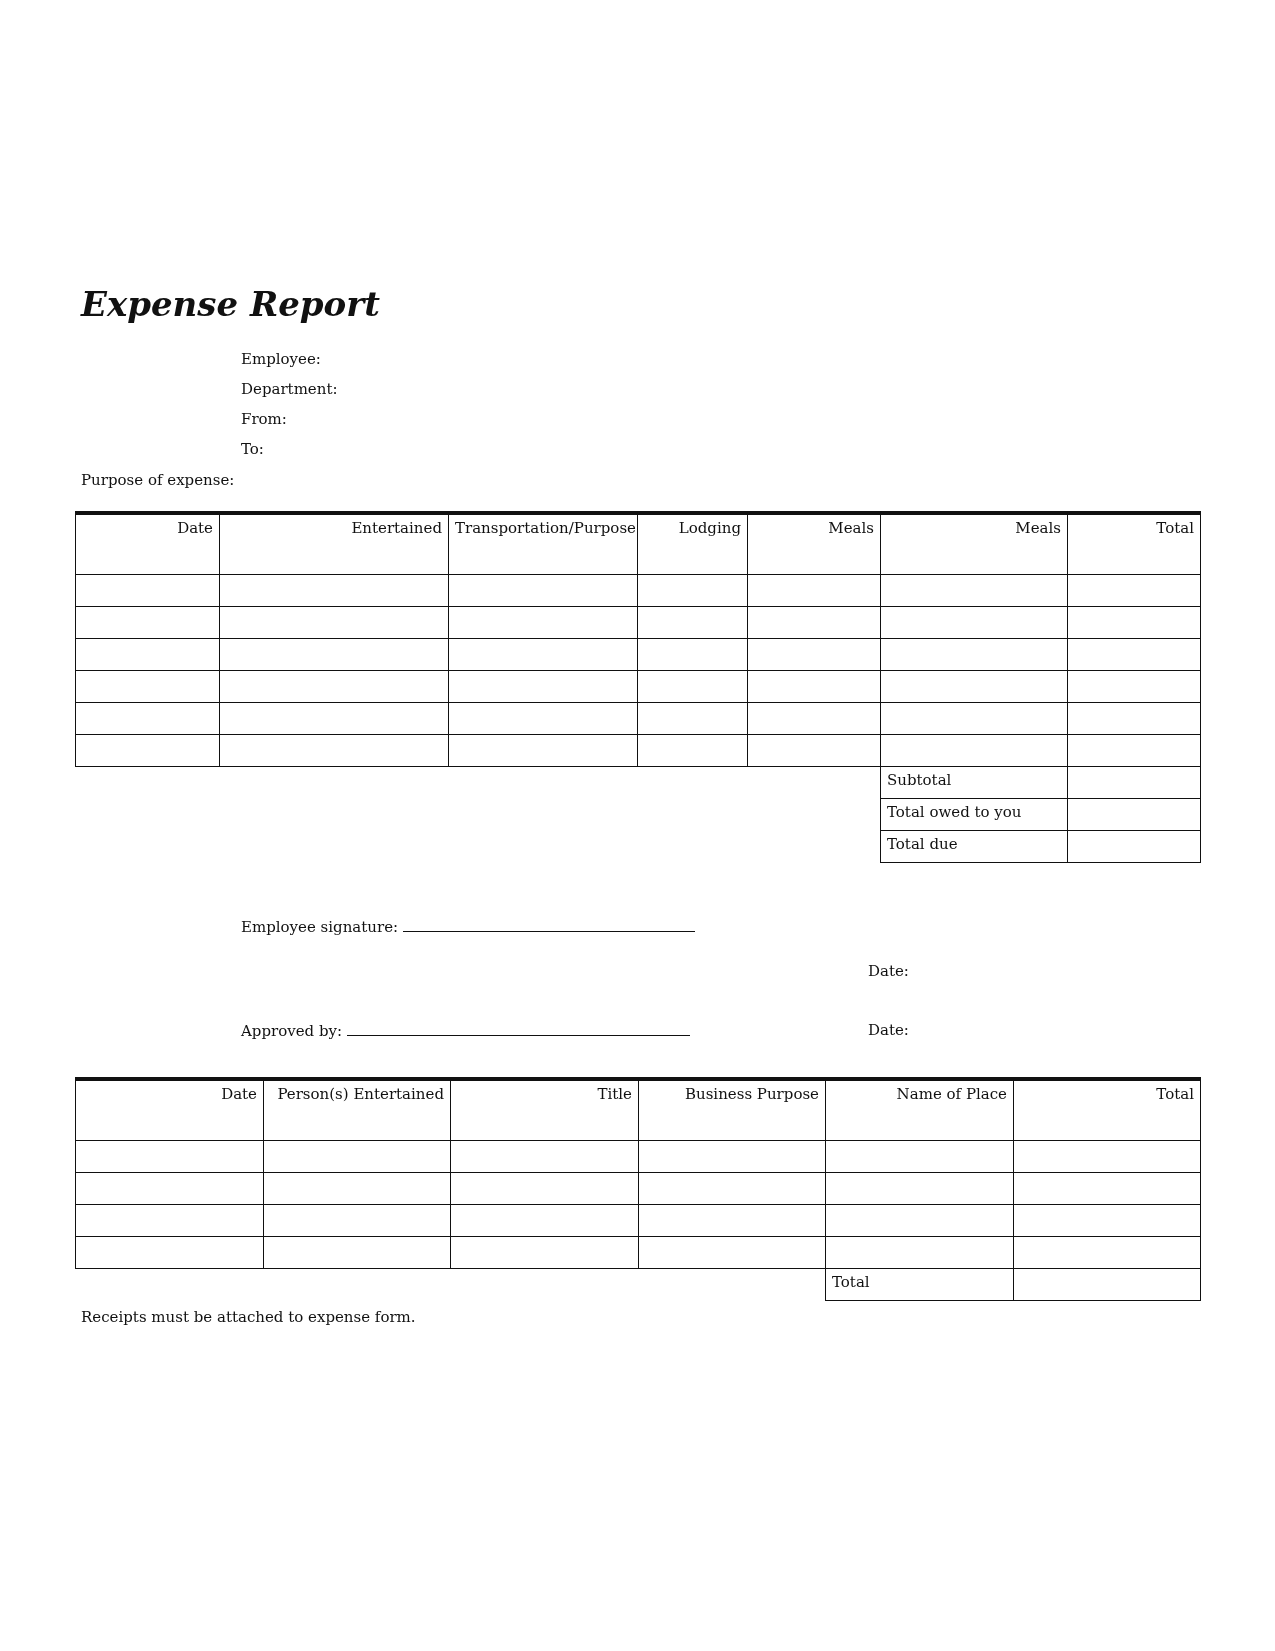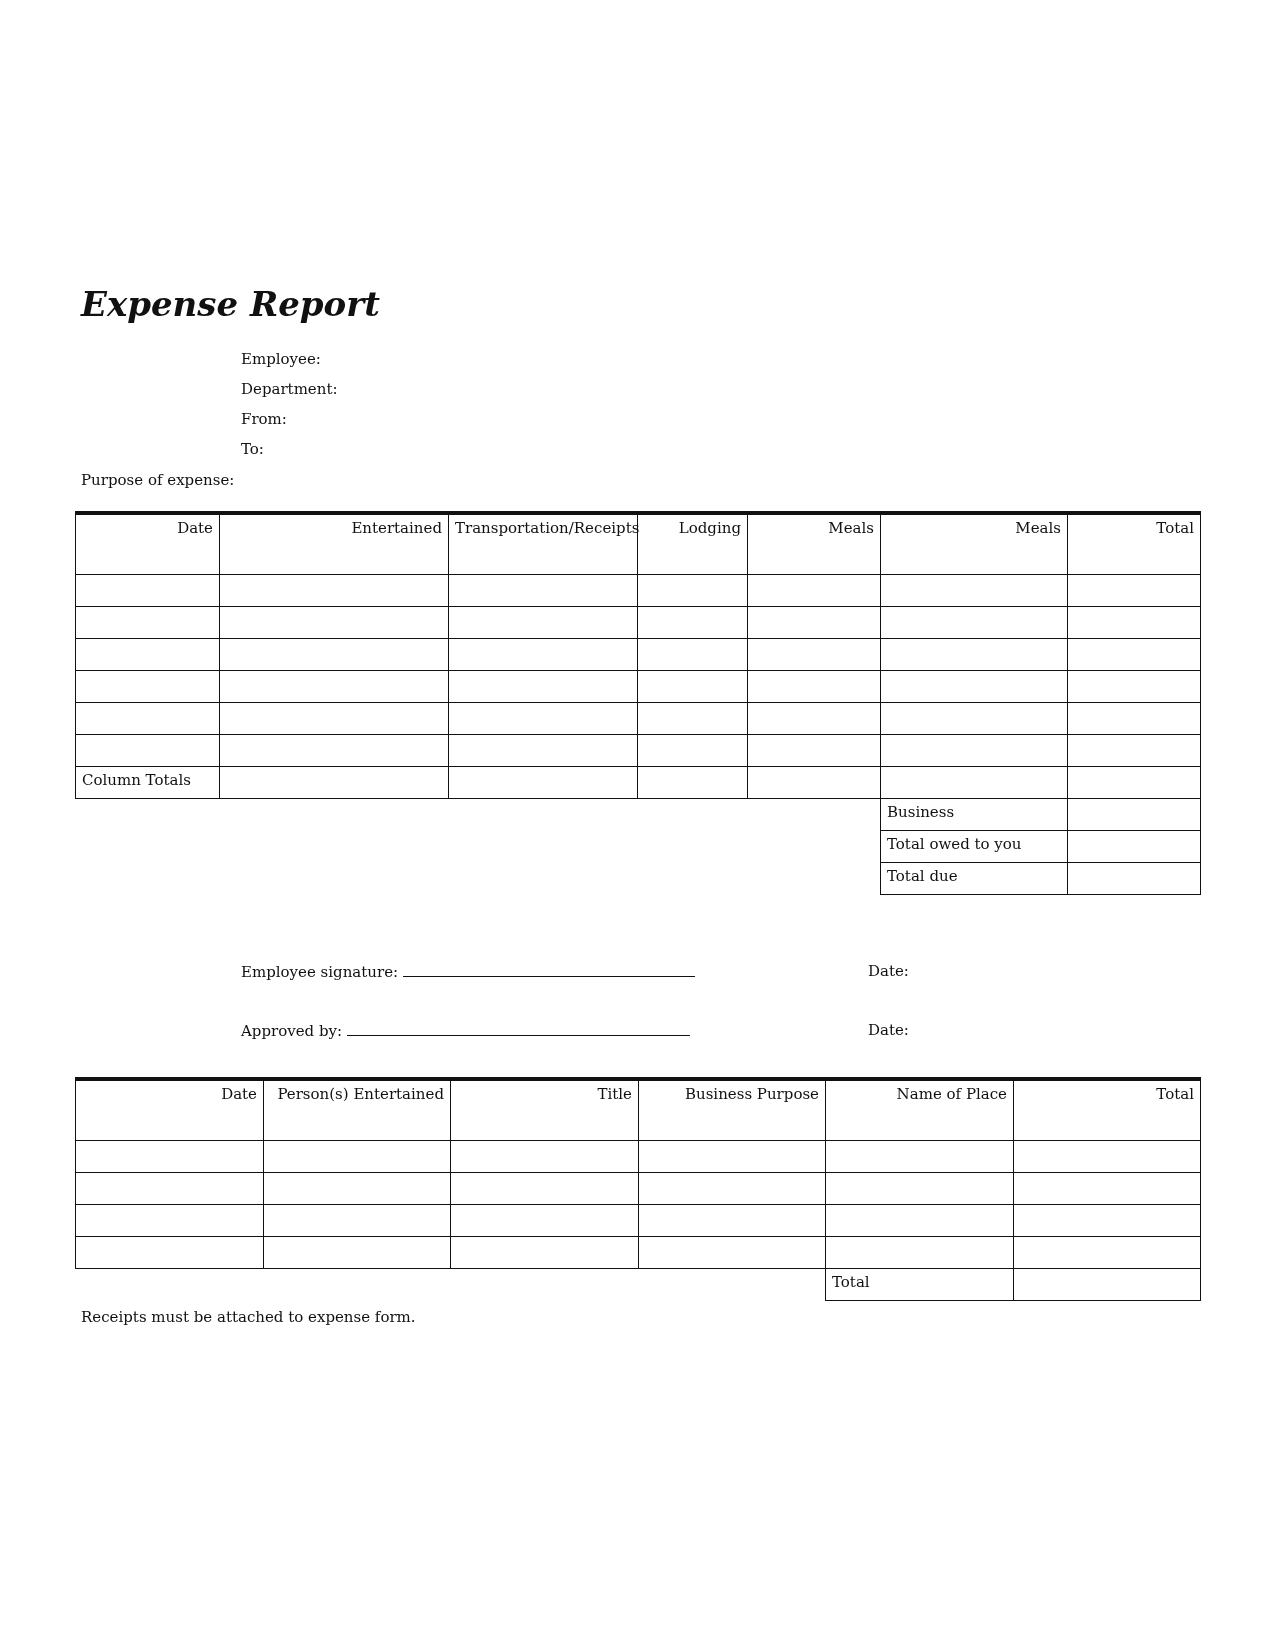--- a/index.html
+++ b/index.html
@@ -31,21 +31,21 @@
       <col style="width:189px">
       <col style="width:110px">
       <col style="width:133px">
       <col style="width:187px">
       <col style="width:133px">
   </colgroup>
   <tbody>
       <tr class="hdr">
     <td class="thick-top">Date</td>
     <td class="thick-top">Entertained</td>
-    <td class="thick-top">Transportation/Receipts</td>
+    <td class="thick-top">Transportation/Purpose</td>
     <td class="thick-top">Lodging</td>
     <td class="thick-top">Meals</td>
     <td class="thick-top">Meals</td>
     <td class="thick-top">Total</td>
   </tr>
   </tbody>
     <tbody id="expense-body">
       <tr>
         <td style="height: 32px;"></td>
         <td style="height: 32px;"></td>
@@ -95,48 +95,39 @@
         <td style="height: 32px;"></td>
         <td style="height: 32px;"></td>
         <td style="height: 32px;"></td>
         <td style="height: 32px;"></td>
         <td style="height: 32px;"></td>
         <td style="height: 32px;"></td>
         <td style="height: 32px;"></td>
       </tr>
     </tbody>
   <tbody>
-      <tr style="height:32px">
-    <td style="height:32px">Column Totals</td>
-    <td></td>
-        <td></td>
-        <td></td>
-        <td></td>
-        <td></td>
-        <td></td>
-  </tr>
   <tr>
         <td class="noborder" colspan="5" style="border-left:none;border-bottom:none;height:32px"></td>
-        <td style="height:32px">Business</td>
+        <td style="height:32px">Subtotal</td>
         <td></td>
       </tr>
   <tr>
         <td class="noborder" colspan="5"></td>
         <td style="height:32px">Total owed to you</td>
         <td></td>
       </tr>
   <tr>
         <td class="noborder" colspan="5"></td>
         <td style="height:32px">Total due</td>
         <td></td>
       </tr>
 </tbody>
   </table>
 
-<div class="abs label" style="left:241px;top:962px;">
+<div class="abs label" style="left:241px;top:917px;">
   <span>Employee signature:</span>
   <span style="display:inline-block;width:292px;border-bottom:1px solid #111;height:14px;vertical-align:baseline;"></span>
 </div>
 <div class="abs label" style="left:868px;top:962px;">Date:</div>
 <div class="abs label" style="left:241px;top:1021px;">
   <span>Approved by:</span>
   <span style="display:inline-block;width:343px;border-bottom:1px solid #111;height:14px;vertical-align:baseline;"></span>
 </div>
 <div class="abs label" style="left:868px;top:1021px;">Date:</div>
 

